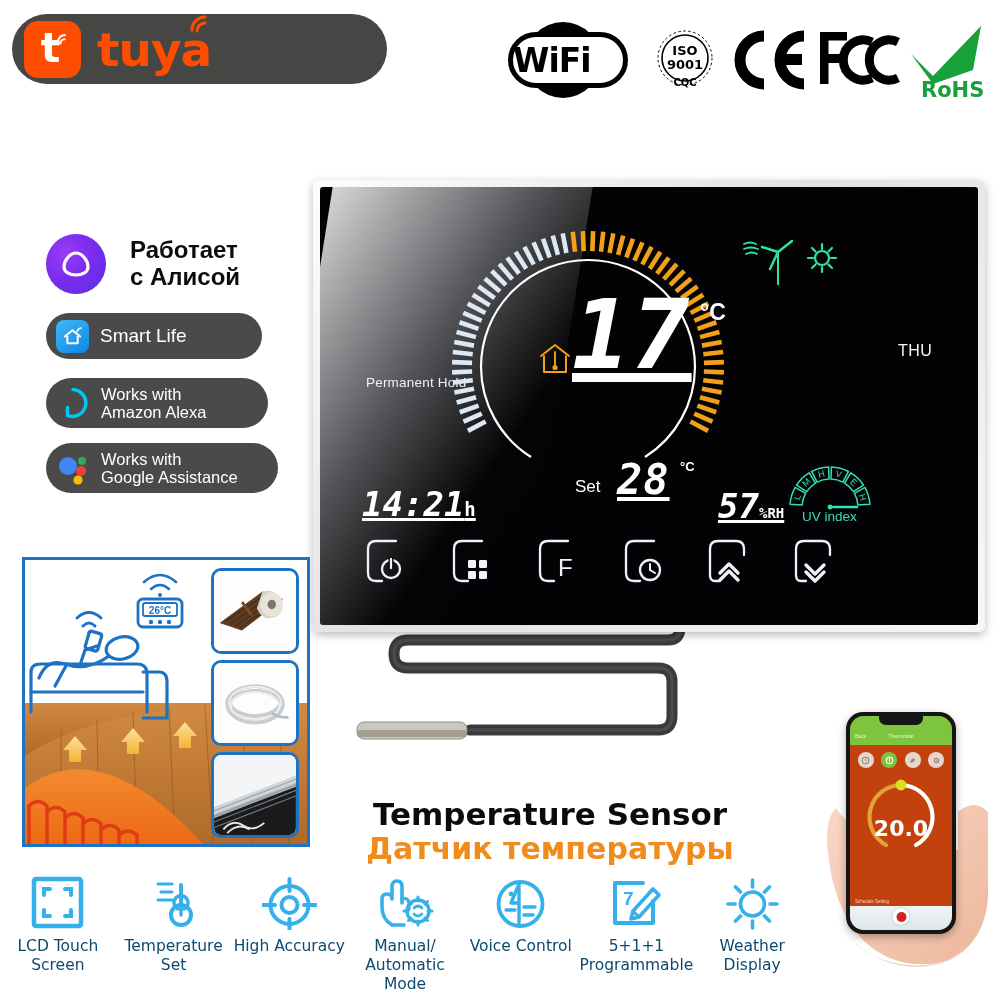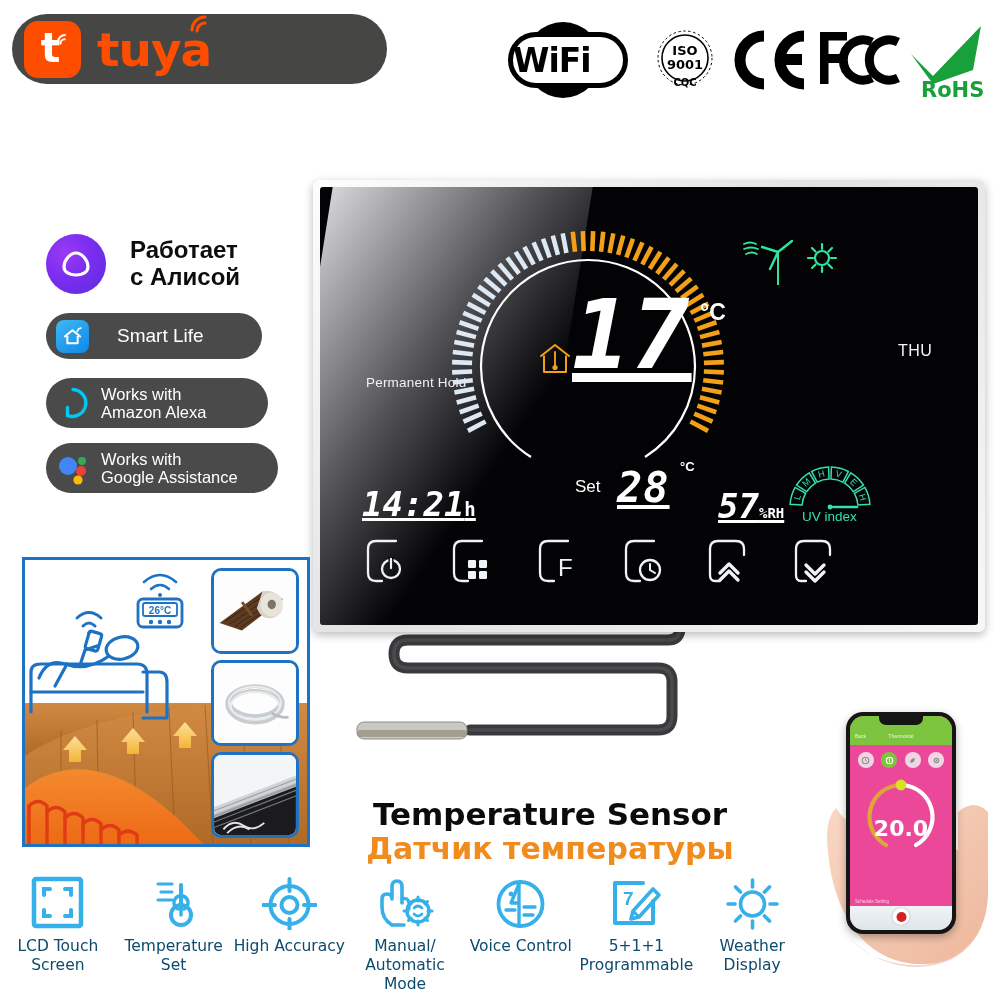--- a/index.html
+++ b/index.html
@@ -75,21 +75,21 @@
     display: flex; align-items: center; justify-content: center; flex: 0 0 auto;
   }
   #alice-text { margin-left: 24px; color: #0d0d0d; font-size: 24px; font-weight: bold; line-height: 1.12; }
 
   .pill {
     background: #4a4a4a; border-radius: 26px; display: flex; align-items: center;
     padding: 0 16px 0 10px; height: 44px;
   }
   .pill .pill-label { color: #ffffff; font-size: 19px; margin-left: 11px; line-height: 1.1; }
   .pill .pill-label.two { font-size: 16.5px; }
-  #smartlife-badge { left: 46px; top: 313px; width: 216px; height: 46px; gap: 17px; }
+  #smartlife-badge { left: 46px; top: 313px; width: 216px; height: 46px; }
   #smartlife-icon { width: 33px; height: 33px; border-radius: 8px;
     background: linear-gradient(145deg,#3fb8f5,#0e87e8); display:flex;align-items:center;justify-content:center; flex:0 0 auto;}
   #alexa-badge { left: 46px; top: 378px; width: 222px; height: 50px; }
   #alexa-icon { width: 34px; height: 34px; flex: 0 0 auto; }
   #google-badge { left: 46px; top: 443px; width: 232px; height: 50px; }
   #google-icon { width: 34px; height: 34px; flex: 0 0 auto; position: relative; }
 
   
   #thermostat {
     left: 313px; top: 180px; width: 672px; height: 452px;
@@ -117,21 +117,21 @@
 
   .lcd { font-family: "DejaVu Sans Mono", monospace; text-decoration: underline; }
   #main-temp {
     left: 252px; top: 100px; color: #ffffff;
     font-size: 96px; font-weight: bold; line-height: 1;
     letter-spacing: 2px; font-style: italic;
   }
   #main-unit { left: 380px; top: 112px; color: #ffffff; font-size: 23px; font-weight: bold; }
   #set-label { left: 255px; top: 290px; color: #ffffff; font-size: 17px; }
   #set-temp {
-    left: 297px; top: 280px; color: #ffffff; font-size: 42px;
+    left: 297px; top: 272px; color: #ffffff; font-size: 42px;
     font-weight: bold; font-style: italic; line-height: 1; letter-spacing: 1px;
   }
   #set-unit { left: 360px; top: 272px; color: #ffffff; font-size: 13px; font-weight: bold; }
   #clock {
     left: 42px; top: 300px; color: #ffffff; font-size: 34px;
     font-weight: bold; font-style: italic; letter-spacing: 0px; line-height: 1;
   }
   #clock .unit-h { font-size: 19px; font-style: normal; }
   #humidity {
     left: 398px; top: 302px; color: #ffffff; font-size: 34px;
@@ -185,21 +185,21 @@
 
   
   #phone-mockup { left: 818px; top: 700px; width: 182px; height: 300px; }
   #phone-body {
     position: absolute; left: 28px; top: 12px; width: 110px; height: 222px;
     background: #151515; border-radius: 17px; padding: 4px;
     box-shadow: 0 3px 9px rgba(0,0,0,.3);
   }
   #phone-screen {
     width: 100%; height: 100%; border-radius: 14px; overflow: hidden;
-    background: #ec4899; position: relative; padding-left: 36px;
+    background: #c2410c; position: relative; padding-left: 36px;
   }
   #phone-notch {
     position: absolute; left: 50%; top: 0; transform: translateX(-50%);
     width: 44px; height: 9px; background: #151515; border-radius: 0 0 7px 7px; z-index: 6;
   }
   #phone-header {
     position: absolute; left: 0; top: 0; width: 100%; height: 29px;
     background: #7ec53f; z-index: 4;
   }
   #phone-header .ptitle {

